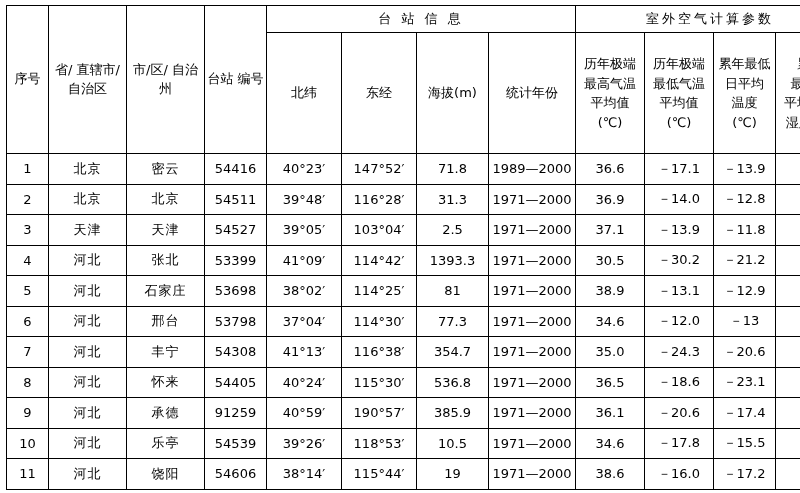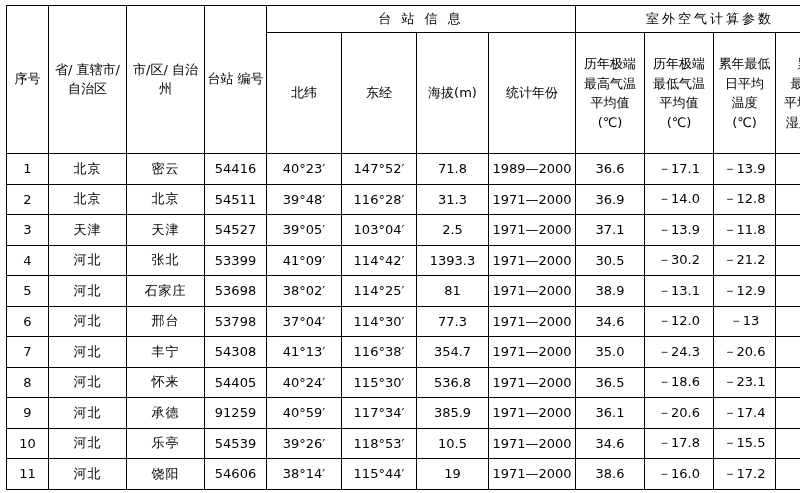--- a/index.html
+++ b/index.html
@@ -249,21 +249,21 @@
         <td class="val">－18.6</td>
         <td class="val">－23.1</td>
         <td class="val">58</td>
       </tr>
       <tr>
         <td class="num">9</td>
         <td class="cn">河北</td>
         <td class="cn">承德</td>
         <td class="code">91259</td>
         <td class="deg nowrap">40°59′</td>
-        <td class="deg nowrap">117°34′</td>
+        <td class="deg nowrap">190°57′</td>
         <td class="val">385.9</td>
         <td class="val nowrap">1971—2000</td>
         <td class="val">36.1</td>
         <td class="val">－20.6</td>
         <td class="val">－17.4</td>
         <td class="val">56</td>
       </tr>
       <tr>
         <td class="num">10</td>
         <td class="cn">河北</td>

